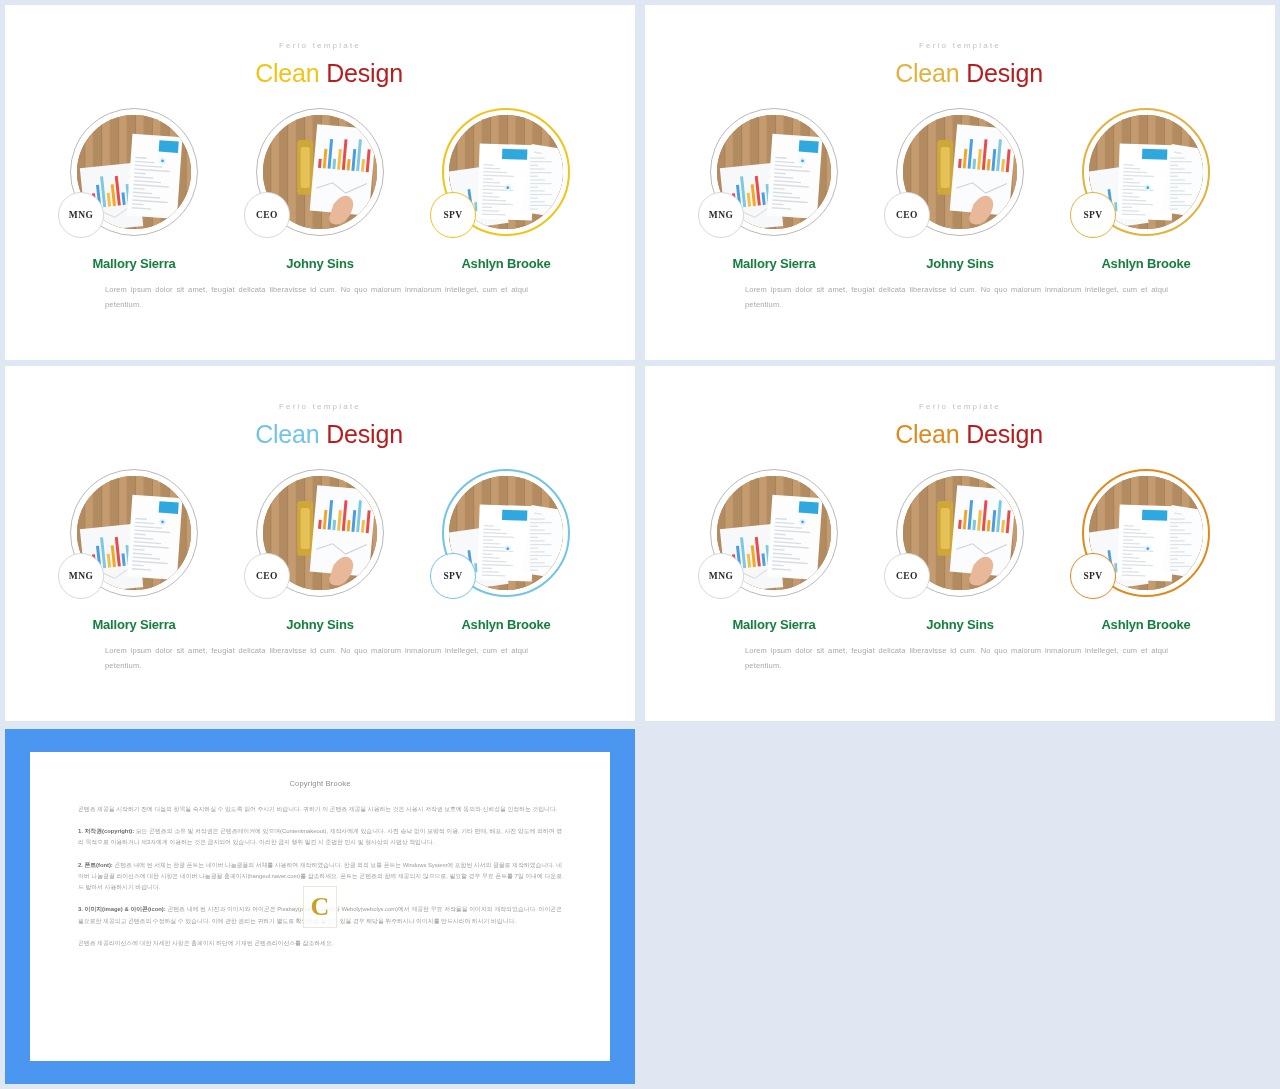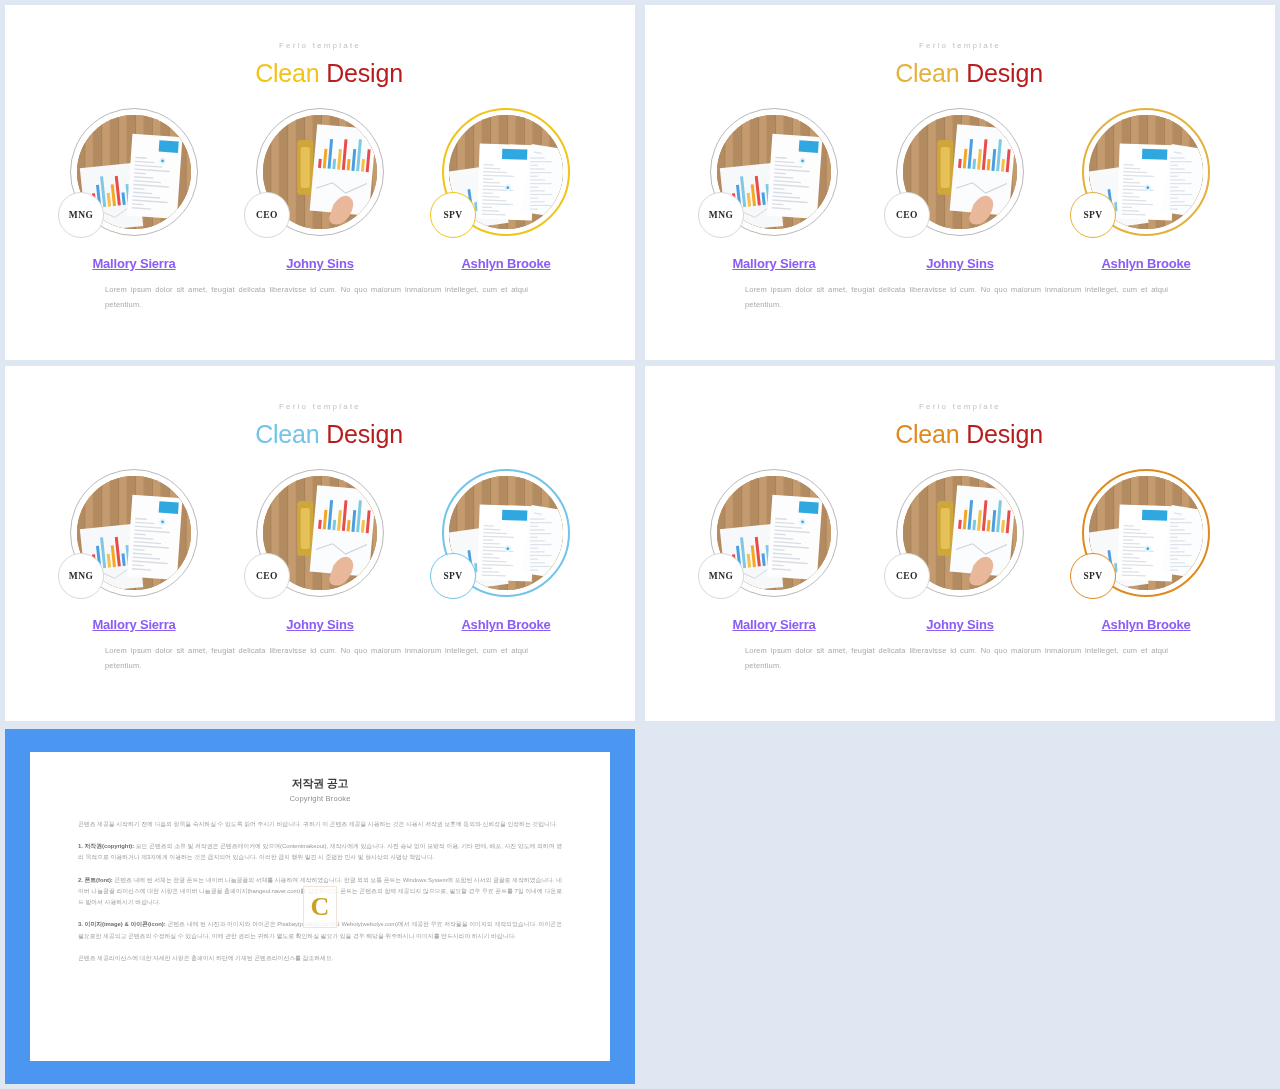--- a/index.html
+++ b/index.html
@@ -93,23 +93,22 @@
     font-weight: 700;
     color: #2b2b2b;
     letter-spacing: 0.4px;
   }
 
   .member-name {
     text-align: center;
     margin-top: 20px;
     font-size: 13px;
     font-weight: 700;
-    color: #8b5cf6;
+    color: #15803d;
     letter-spacing: -0.2px;
-    text-decoration: underline;
   }
 
   .slide-caption {
     margin: 12px auto 0;
     width: 430px;
     text-align: left;
     font-size: 7.5px;
     line-height: 1.95;
     color: #a9a9a9;
     letter-spacing: 0.15px;
@@ -1095,21 +1094,20 @@
           <div class="badge" style="border-color: rgb(224, 138, 30);">SPV</div>
         </div>
         <div class="member-name">Ashlyn Brooke</div>
       </div>
     </div>
     <div class="slide-caption">Lorem ipsum dolor sit amet, feugiat delicata liberavisse id cum. No quo maiorum inmaiorum intelleget, cum et atqui petentium.</div>
   </div>
 
   <div class="slide-e">
     <div class="cn-inner">
-      <div class="cn-title-kr">저작권 공고</div>
       <div class="cn-title-en">Copyright Brooke</div>
       <div class="cn-body">
         <p class="cn-p"><b></b><span>콘텐츠 제공을 시작하기 전에 다음의 항목을 숙지하실 수 있도록 읽어 주시기 바랍니다. 귀하가 이 콘텐츠 제공을 사용하는 것은 사용시 저작권 보호에 동의와 신뢰성을 인정하는 것입니다.</span></p>
         <p class="cn-p"><b>1. 저작권(copyright):</b><span> 모든 콘텐츠의 소유 및 저작권은 콘텐츠메이커에 있으며(Contentmakeout), 제작사에게 있습니다. 사전 승낙 없이 모방적 이용, 기타 판매, 배포, 사진 양도에 의하여 영리 목적으로 이용하거나 제3자에게 이용하는 것은 금지되어 있습니다. 이러한 금지 행위 발견 시 준법한 민사 및 형사상의 사법상 책임니다.</span></p>
         <p class="cn-p"><b>2. 폰트(font):</b><span> 콘텐츠 내에 된 서체는 한글 폰트는 네이버 나눔글꼴의 서체를 사용하여 제작하였습니다. 한글 외의 보통 폰트는 Windows System에 포함된 사서의 글꼴로 제작하였습니다. 네이버 나눔글꼴 라이선스에 대한 사항은 네이버 나눔글꼴 홈페이지(hangeul.naver.com)를 참조하세요. 폰트는 콘텐츠의 함께 제공되지 않으므로, 필요할 경우 무료 폰트를 7일 이내에 다운로드 받아서 사용하시기 바랍니다.</span></p>
         <p class="cn-p"><b>3. 이미지(image) &amp; 아이콘(icon):</b><span> 콘텐츠 내에 된 사진과 이미지와 아이콘은 Pixabay(pixabay.com)와 Weboly(webolys.com)에서 제공한 무료 저작물을 이미지의 제작되었습니다. 아이콘은 필요로한 제공되고 콘텐츠의 수정하실 수 있습니다. 이에 관한 권리는 귀하가 별도로 확인하실 필요가 있을 경우 해당을 위주하시나 이미지를 반드시라야 하시기 바랍니다.</span></p>
         <p class="cn-p"><b></b><span>콘텐츠 제공라이선스에 대한 자세한 사항은 홈페이지 하단에 기재된 콘텐츠라이선스를 참조하세요.</span></p>
       </div>
       <div class="watermark">C</div>
     </div>

